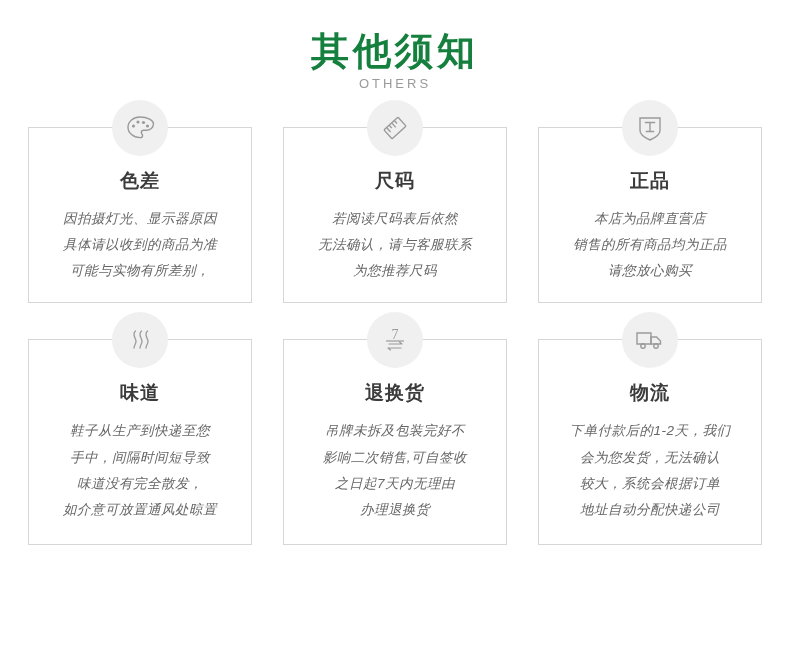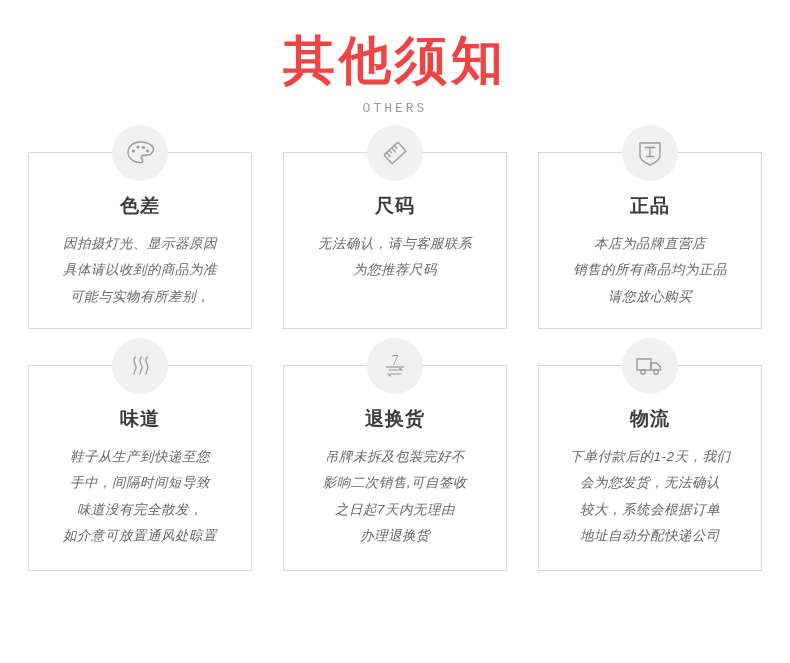--- a/index.html
+++ b/index.html
@@ -18,32 +18,31 @@
     position: relative;
     width: 790px;
     height: 663px;
     box-sizing: border-box;
   }
   .header {
     text-align: center;
     padding-top: 28px;
   }
   .header .title-cn {
-    font-size: 52px;
+    font-size: 38px;
     font-weight: bold;
-    color: #ef4444;
+    color: #15803d;
     letter-spacing: 4px;
     line-height: 1.25;
   }
   .header .title-en {
-    margin-top: 8px;
+    margin-top: 0;
     font-size: 13px;
     color: #9a9a9a;
     letter-spacing: 3px;
-    font-family: Liberation Mono, monospace;
   }
   .grid {
     margin-top: 36px;
     padding: 0 28px;
     display: flex;
     flex-wrap: wrap;
     justify-content: space-between;
     row-gap: 36px;
   }
   .card {
@@ -129,20 +128,21 @@
             <rect x="5.5" y="9" width="19" height="12" rx="1" stroke="#9a9a9a" stroke-width="1.4" fill="none"></rect>
             <line x1="9" y1="9" x2="9" y2="15" stroke="#9a9a9a" stroke-width="1.3"></line>
             <line x1="12.5" y1="9" x2="12.5" y2="13" stroke="#9a9a9a" stroke-width="1.3"></line>
             <line x1="16" y1="9" x2="16" y2="15" stroke="#9a9a9a" stroke-width="1.3"></line>
             <line x1="19.5" y1="9" x2="19.5" y2="13" stroke="#9a9a9a" stroke-width="1.3"></line>
           </g>
         </svg>
       </div>
       <div class="card-title">尺码</div>
       <div class="card-body">
+        <div>若阅读尺码表后依然</div>
         <div>无法确认，请与客服联系</div>
         <div>为您推荐尺码</div>
       </div>
     </div>
 
     <div class="card">
       <div class="icon-wrap">
         <svg width="28" height="30" viewBox="0 0 28 30" fill="none">
           <path d="M4 5h20v12.5c0 4.2-4.6 7.2-10 9.5-5.4-2.3-10-5.3-10-9.5V5z" stroke="#9a9a9a" stroke-width="1.4" fill="none"></path>
           <path d="M9.5 9.5h9M14 9.5v9M10.5 18.5h7" stroke="#9a9a9a" stroke-width="1.4" stroke-linecap="square"></path>

